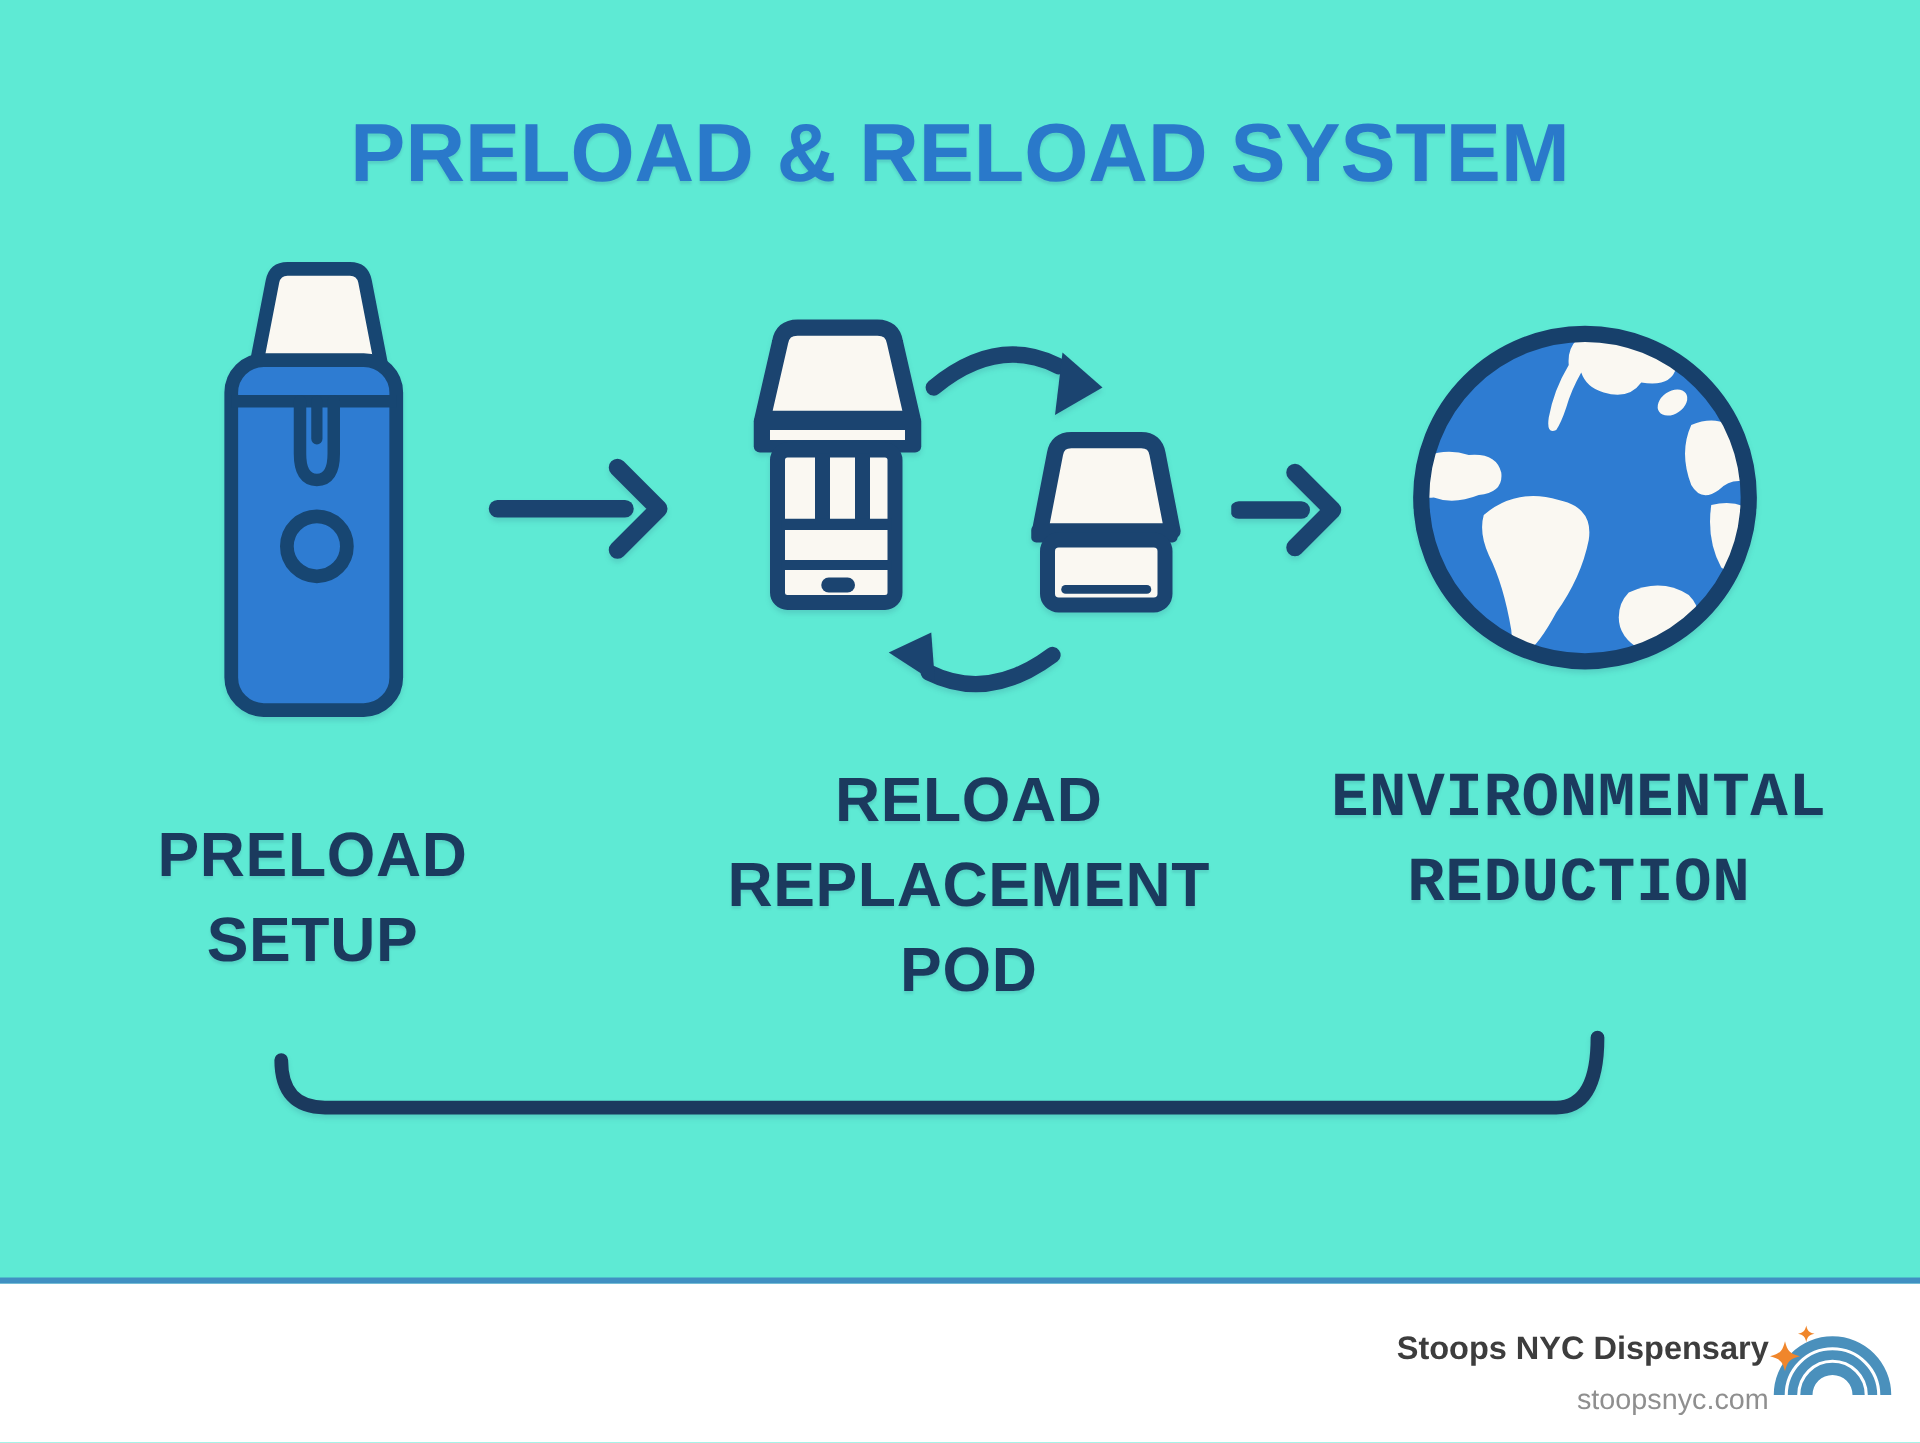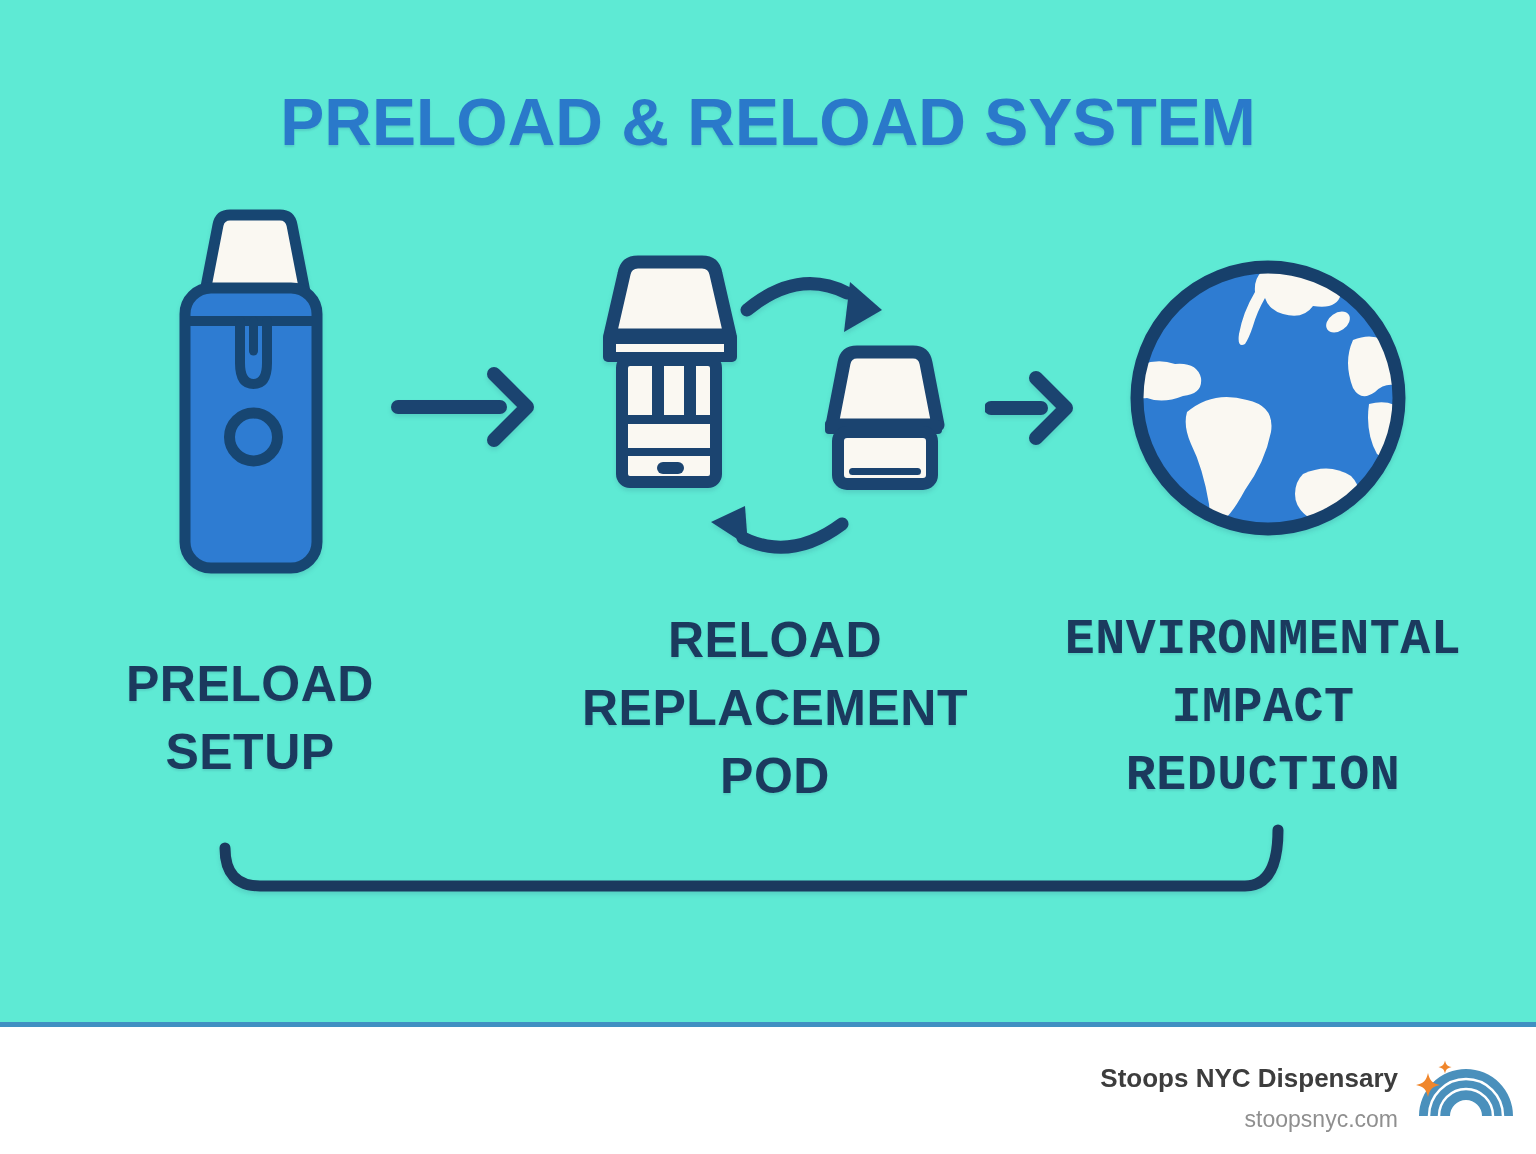--- a/index.html
+++ b/index.html
@@ -47,21 +47,21 @@
     background: #4090C2;
   }
   .footer {
     position: absolute;
     left: 0; top: 1027px;
     width: 100%; height: 127px;
     background: #FFFFFF;
   }
   .footer-text {
     position: absolute;
-    right: 138px; top: 36px;
+    right: 121px; top: 36px;
     text-align: right;
   }
   .brand {
     font-size: 26px;
     font-weight: bold;
     color: #3D3D3D;
     white-space: nowrap;
   }
   .website {
     margin-top: 12px;
@@ -160,21 +160,20 @@
     <span>PRELOAD</span>
     <span>SETUP</span>
   </div>
   <div class="step-label label-2">
     <span>RELOAD</span>
     <span>REPLACEMENT</span>
     <span>POD</span>
   </div>
   <div class="step-label label-3">
     <span>ENVIRONMENTAL</span>
-    <span>IMPACT</span>
     <span>REDUCTION</span>
   </div>
 
   <div class="icon-wrap" style="left:215px; top:818px;">
     <svg width="1075" height="80" viewBox="0 0 1075 80">
       <path d="M 10 30 Q 10 68 45 68 L 1030 68 Q 1063 68 1063 12" fill="none" stroke="#1B3A5E" stroke-width="11" stroke-linecap="round" stroke-linejoin="round"></path>
     </svg>
   </div>
 
   <div class="divider"></div>

